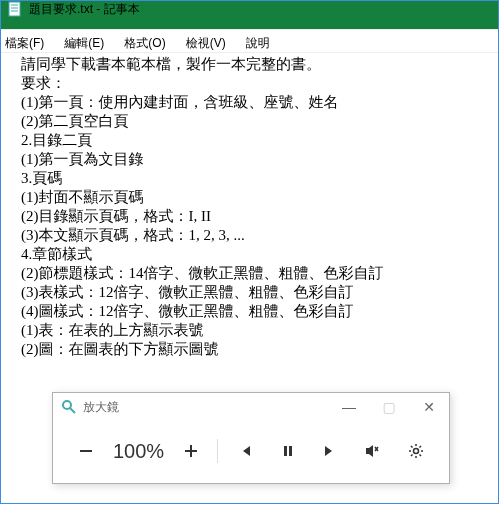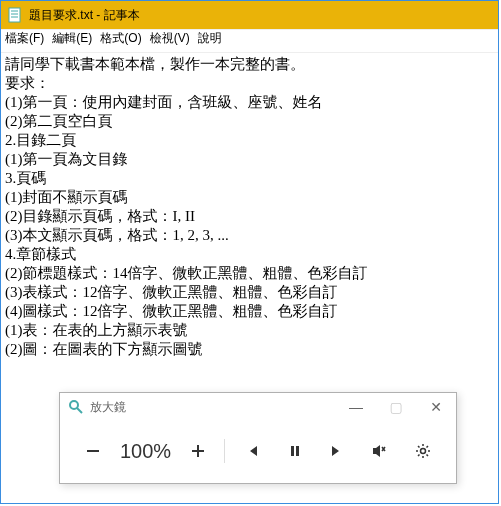--- a/index.html
+++ b/index.html
@@ -1,24 +1,24 @@
 <!DOCTYPE html>
 <html><head>
 <meta charset="utf-8">
 <style>
 body{margin:0;font-family:"Microsoft JhengHei","PMingLiU",sans-serif;font-size:14px;background:#fff;width:501px;height:506px;position:relative;overflow:hidden}
 .win{border:1px solid #3a8de0;width:499px;height:504px;box-sizing:border-box;position:relative;background:#fff}
-.title{height:28px;background:#eab308;display:flex;align-items:center;padding:0 6px;border-bottom:1px solid #eee}
+.title{height:28px;background:#15803d;display:flex;padding:0 6px;border-bottom:1px solid #eee}
 .title-icon{width:16px;height:16px;margin-right:6px}
 .title-text{font-size:12px;color:#000}
-.menu{height:22px;display:flex;align-items:flex-start;padding:0 4px;border-bottom:1px solid #eee;font-size:12px;gap:8px}
+.menu{height:22px;display:flex;align-items:flex-end;padding:0 4px;border-bottom:1px solid #eee;font-size:12px;gap:20px}
 .menu span{cursor:default}
-.content{padding:2px 4px;font-size:15px;line-height:19px;font-family:"PMingLiU","SimSun",serif}
+.content{padding:2px 20px;font-size:15px;line-height:19px;font-family:"PMingLiU","SimSun",serif}
 .hl{border:2px solid #1e90ff;padding:0 1px;display:inline-block;line-height:15px}
-.mag{position:absolute;left:59px;top:392px;width:396px;height:90px;background:#fff;border:1px solid #b0b0b0;box-shadow:2px 2px 8px rgba(0,0,0,.15)}
+.mag{position:absolute;left:52px;top:392px;width:396px;height:90px;background:#fff;border:1px solid #b0b0b0;box-shadow:2px 2px 8px rgba(0,0,0,.15)}
 .mag-title{height:28px;display:flex;align-items:center;padding:0 8px;font-size:12px;color:#666}
 .mag-title-icon{width:16px;height:16px;margin-right:6px}
 .mag-ctrl{position:absolute;right:0;top:0;display:flex;height:28px}
 .mag-ctrl div{width:40px;display:flex;align-items:center;justify-content:center;color:#666;font-size:14px}
 .mag-body{height:60px;display:flex;align-items:center;justify-content:space-around;padding:0 12px}
 .mbtn{width:32px;height:32px;display:flex;align-items:center;justify-content:center;font-size:20px;color:#333}
 .zoom{font-size:20px;color:#333}
 .sep{width:1px;height:24px;background:#ddd}
 </style>
 </head>

